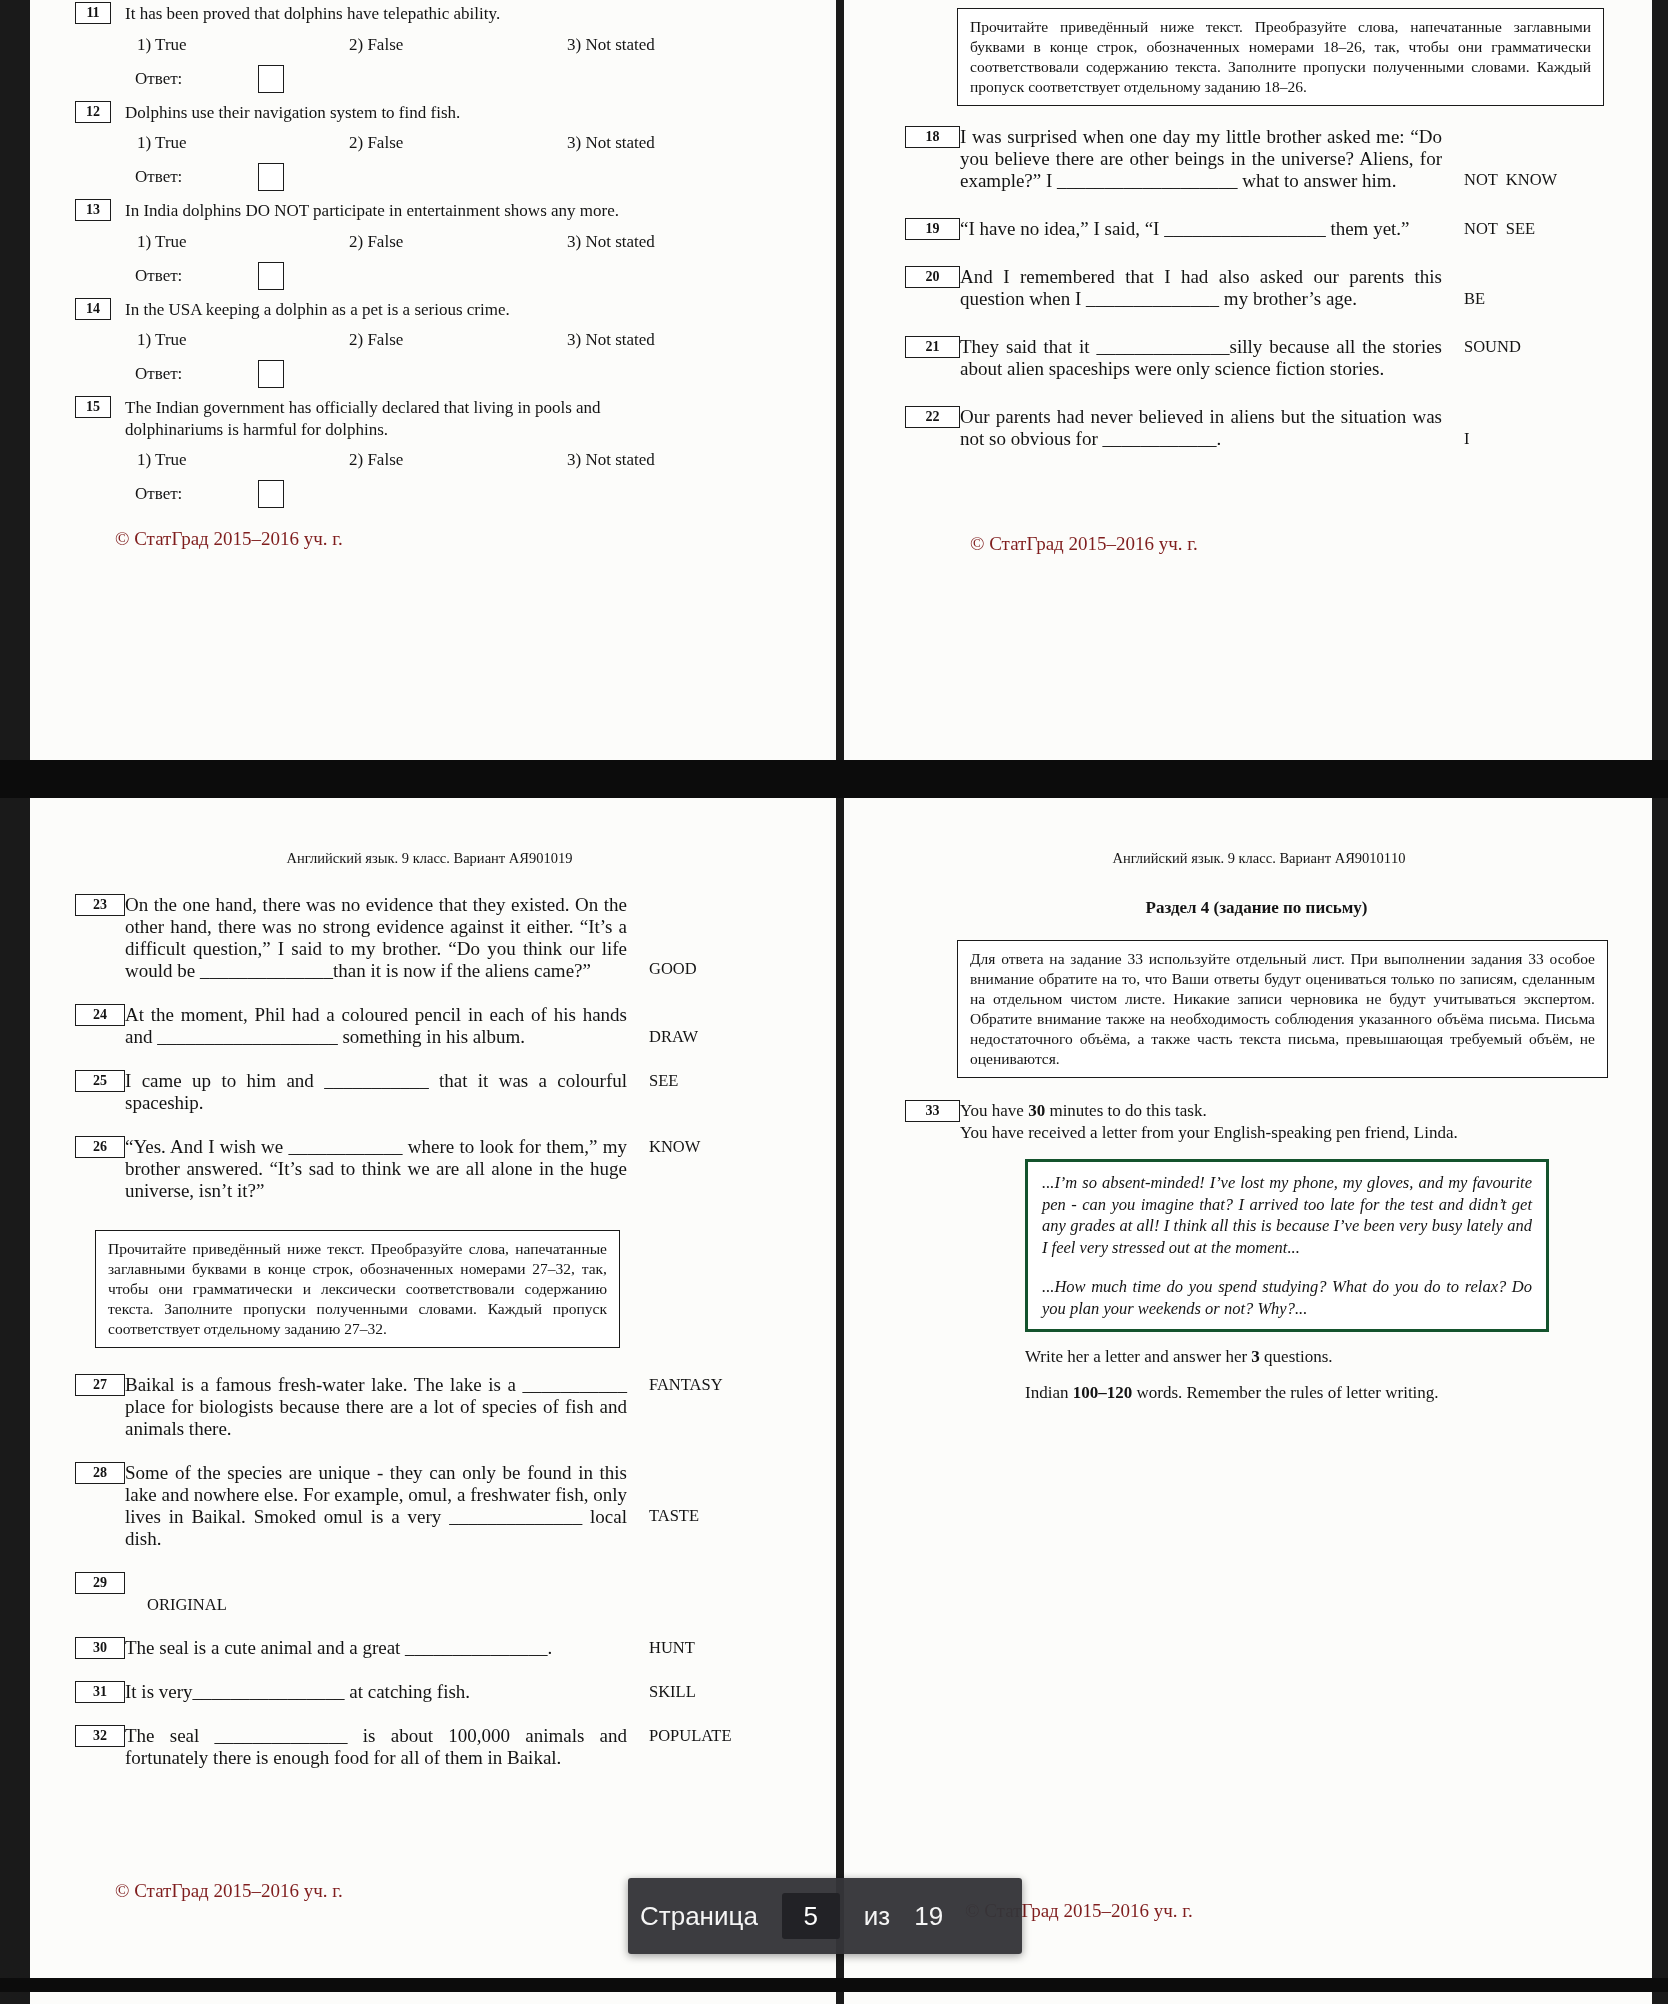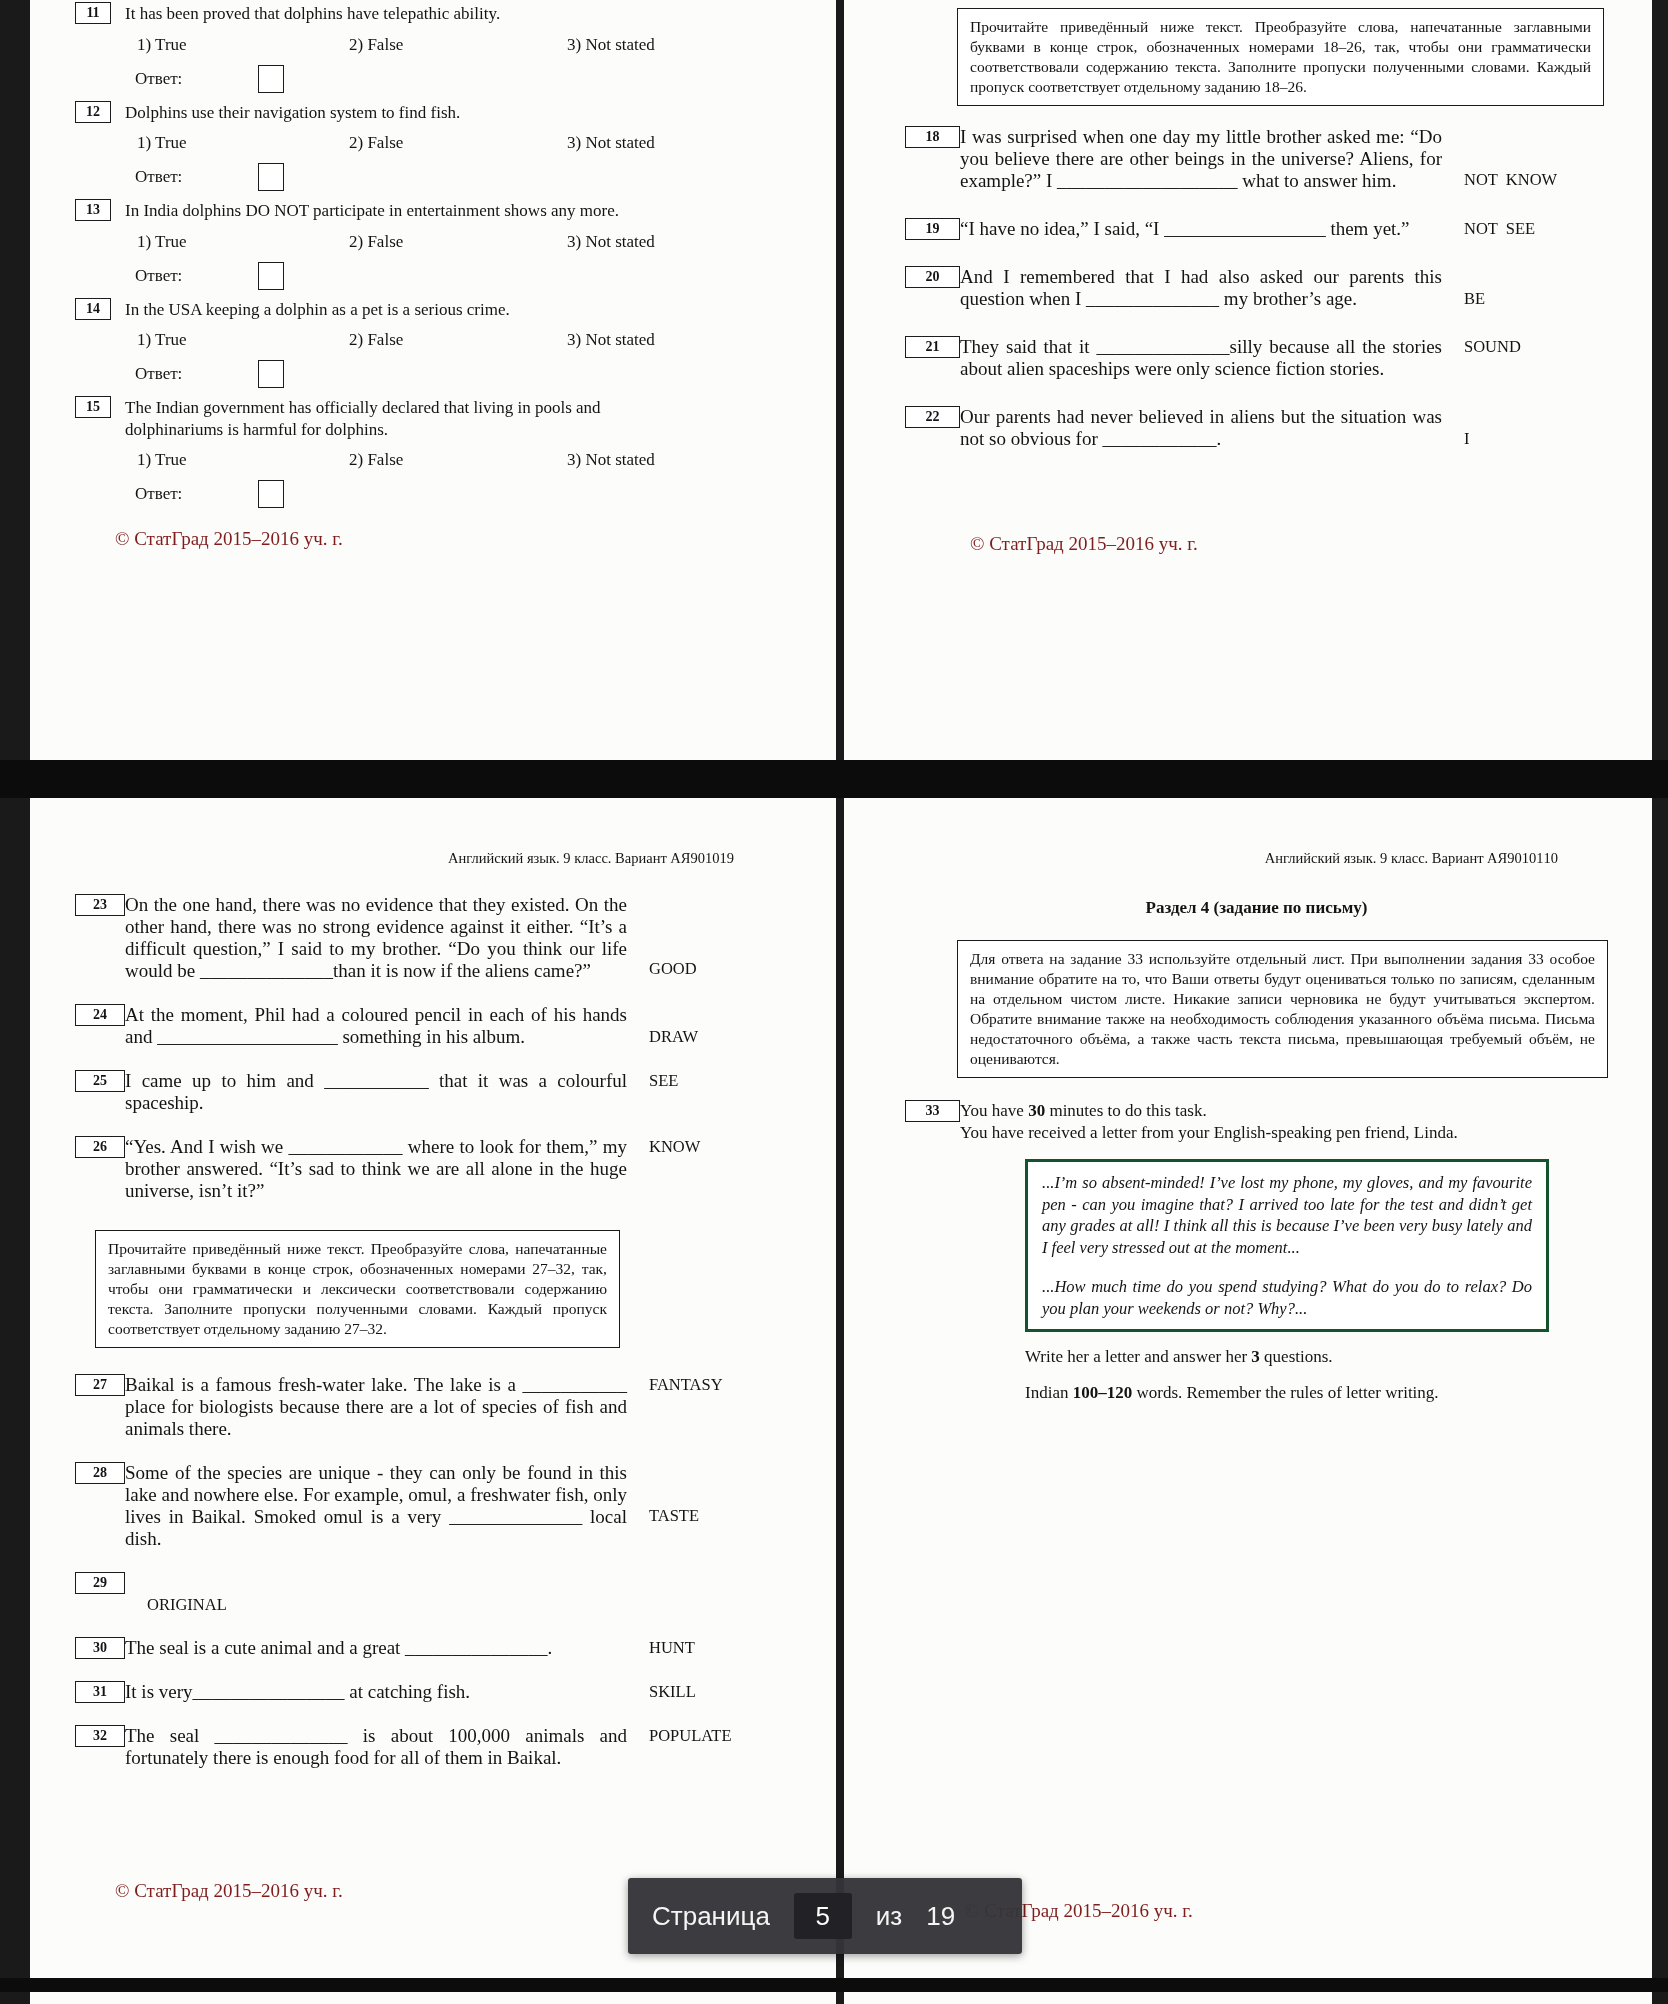--- a/index.html
+++ b/index.html
@@ -46,21 +46,21 @@
   #page-bl .wt { grid-template-columns:50px 502px 1fr; margin-bottom:22px; }
   .wtext { font-size:19px; line-height:22px; text-align:justify; }
   .wkey { font-size:16.5px; line-height:21.5px; padding-left:22px; white-space:pre; justify-self:start; }
   .off1 { margin-top:21.5px; } .off2 { margin-top:43px; } .off3 { margin-top:64px; }
 
   .instrbox { border:1px solid #1a1a1a; padding:8px 12px; font-size:15.5px; line-height:20px; text-align:justify; background:#fff; }
   #page-tr .instrbox { margin:0 0 20px 52px; width:647px; }
   #page-bl .instrbox { margin:28px 0 26px 20px; width:525px; }
   #page-br .instrbox { margin:22px 0 0 52px; width:651px; }
 
-  .pghead { display:flex; justify-content:flex-end; font-size:14.5px; line-height:20px; }
+  .pghead { display:flex; justify-content:center; font-size:14.5px; line-height:20px; }
   #page-bl .pghead { margin:0 66px 26px 50px; }
   #page-br .pghead { margin:0 50px 0 55px; }
 
   .section-title { text-align:center; font-weight:bold; font-size:17px; margin-top:30px; }
 
   
   .wt33 { display:grid; grid-template-columns:55px 1fr; margin-top:22px; }
   .t33line { font-size:17px; line-height:21.5px; }
   .letterbox {
     margin:16px 0 0 65px; width:524px; border:3px solid #14532d;
@@ -74,21 +74,21 @@
   .copyright { position:absolute; font-size:19px; color:#7f1d1d; }
   #page-tl .copyright { top:528px; left:85px; }
   #page-tr .copyright { top:533px; left:126px; }
   #page-bl .copyright { bottom:76px; left:85px; }
   #page-br .copyright { bottom:56px; left:121px; }
 
   
   .pagenav {
     position:absolute; left:628px; top:1878px; width:394px; height:76px;
     background:rgba(52,52,56,0.96); border-radius:3px;
-    display:flex; align-items:center; padding:0 24px; gap:24px;
+    display:flex; align-items:center; padding:0 12px; gap:24px;
     font-family:"Liberation Sans", sans-serif; color:#f5f5f5; font-size:26px;
     box-shadow:0 2px 8px rgba(0,0,0,0.4);
     z-index:10;
     text-align:center;
   }
   .pn-input {
     width:58px; height:46px; background:#222226; border-radius:3px;
     display:flex; align-items:center; justify-content:center;
     color:#ffffff; font-size:26px;
   }

